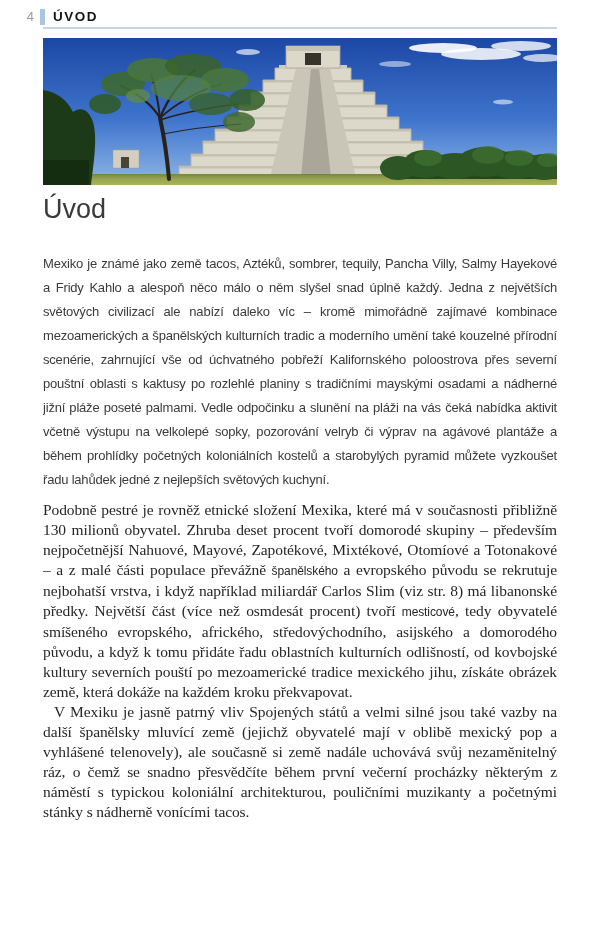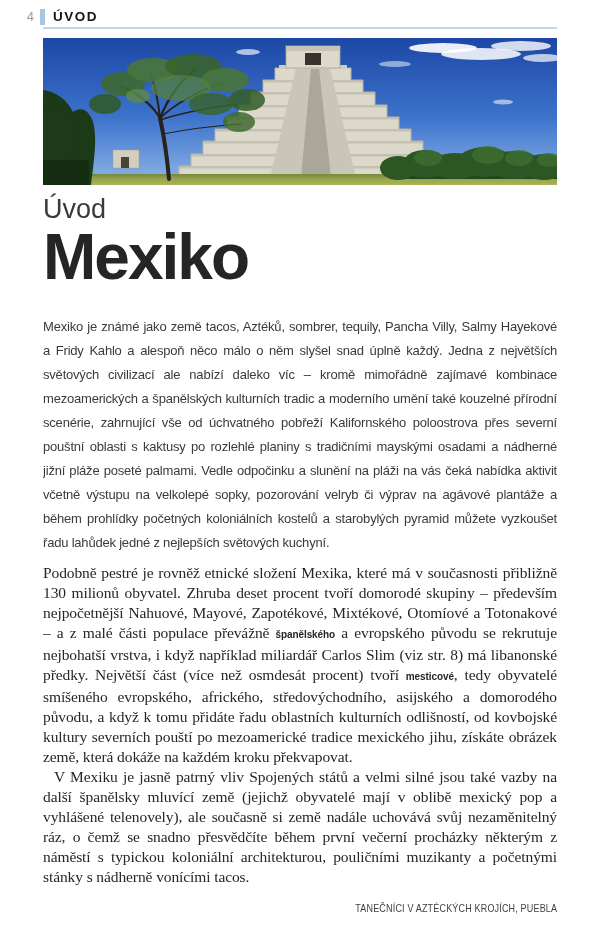--- a/index.html
+++ b/index.html
@@ -55,21 +55,21 @@
   .bodytext{
     font-family:"Liberation Serif",serif;
     font-size:15.5px;line-height:20px;letter-spacing:-0.1px;
     text-align:justify;color:#262626;
     hyphens:auto;
   }
   .bodytext p{margin:0;}
   .bodytext p.indent{text-indent:11px;}
   .inline-bold{
     font-family:"Liberation Sans",sans-serif;
-    font-weight:700;font-size:10px;
+    font-weight:400;font-size:12px;
   }
   
   .caption{
     position:absolute;right:43px;top:902px;
     background:#ffffff;padding-left:10px;
     font-size:11px;letter-spacing:0.2px;color:#3f3f3f;
     white-space:nowrap;
   }
   .caption-inner{
     display:inline-block;
@@ -188,28 +188,24 @@
             <ellipse cx="62" cy="66" rx="16" ry="10" fill="#2f5a26" opacity="0.88"></ellipse>
             <ellipse cx="138" cy="50" rx="30" ry="13" fill="#54813f" opacity="0.75"></ellipse>
             <ellipse cx="168" cy="66" rx="22" ry="11" fill="#3a6329" opacity="0.8"></ellipse>
             <ellipse cx="95" cy="58" rx="12" ry="7" fill="#5f8a49" opacity="0.8"></ellipse>
           </g>
         </g>
       </svg>
     </div>
 
     <div class="kicker">Úvod</div>
-    <h1 class="title">Mexiko</h1>
 
     <p class="intro">Mexiko je známé jako země tacos, Aztéků, sombrer, tequily, Pancha Villy, Salmy Hayekové a Fridy Kahlo a alespoň něco málo o něm slyšel snad úplně každý. Jedna z největších světových civilizací ale nabízí daleko víc – kromě mimořádně zajímavé kombinace mezoamerických a španělských kulturních tradic a moderního umění také kouzelné přírodní scenérie, zahrnující vše od úchvatného pobřeží Kalifornského poloostrova přes severní pouštní oblasti s kaktusy po rozlehlé planiny s tradičními mayskými osadami a nádherné jižní pláže poseté palmami. Vedle odpočinku a slunění na pláži na vás čeká nabídka aktivit včetně výstupu na velkolepé sopky, pozorování velryb či výprav na agávové plantáže a během prohlídky početných koloniálních kostelů a starobylých pyramid můžete vyzkoušet řadu lahůdek jedné z nejlepších světových kuchyní.</p>
 
     <div class="bodytext">
       <p><span>Podobně pestré je rovněž etnické složení Mexika, které má v současnosti přibližně 130 milionů obyvatel. Zhruba deset procent tvoří domorodé skupiny – především nejpočetnější Nahuové, Mayové, Zapotékové, Mixtékové, Otomíové a Totonakové – a z malé části populace převážně </span><span class="inline-bold">španělského</span><span> a evropského původu se rekrutuje nejbohatší vrstva, i když například miliardář Carlos Slim (viz str. 8) má libanonské předky. Největší část (více než osmdesát procent) tvoří </span><span class="inline-bold">mesticové</span><span>, tedy obyvatelé smíšeného evropského, afrického, středovýchodního, asijského a domorodého původu, a když k tomu přidáte řadu oblastních kulturních odlišností, od kovbojské kultury severních pouští po mezoamerické tradice mexického jihu, získáte obrázek země, která dokáže na každém kroku překvapovat.</span></p>
       <p class="indent">V Mexiku je jasně patrný vliv Spojených států a velmi silné jsou také vazby na další španělsky mluvící země (jejichž obyvatelé mají v oblibě mexický pop a vyhlášené telenovely), ale současně si země nadále uchovává svůj nezaměnitelný ráz, o čemž se snadno přesvědčíte během první večerní procházky některým z náměstí s typickou koloniální architekturou, pouličními muzikanty a početnými stánky s nádherně vonícími tacos.</p>
 
     </div>
   </div>
 
-  <div class="caption">
-    <span class="caption-inner">TANEČNÍCI V AZTÉCKÝCH KROJÍCH, PUEBLA</span>
-  </div>
 
 </div>
 
 </body></html>

